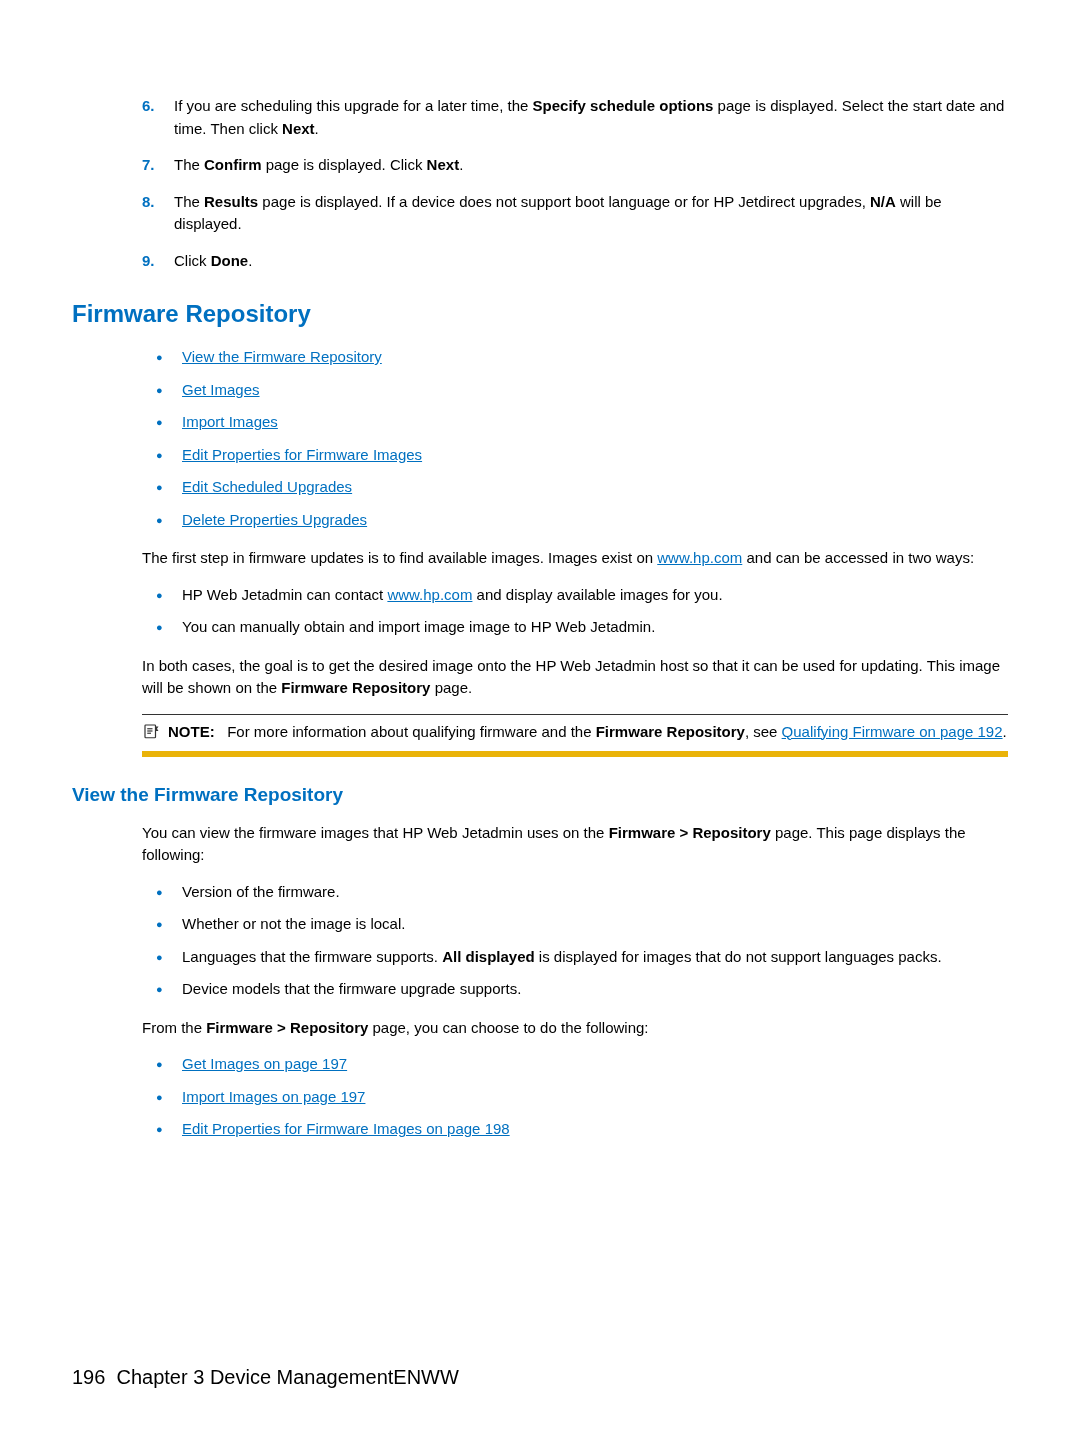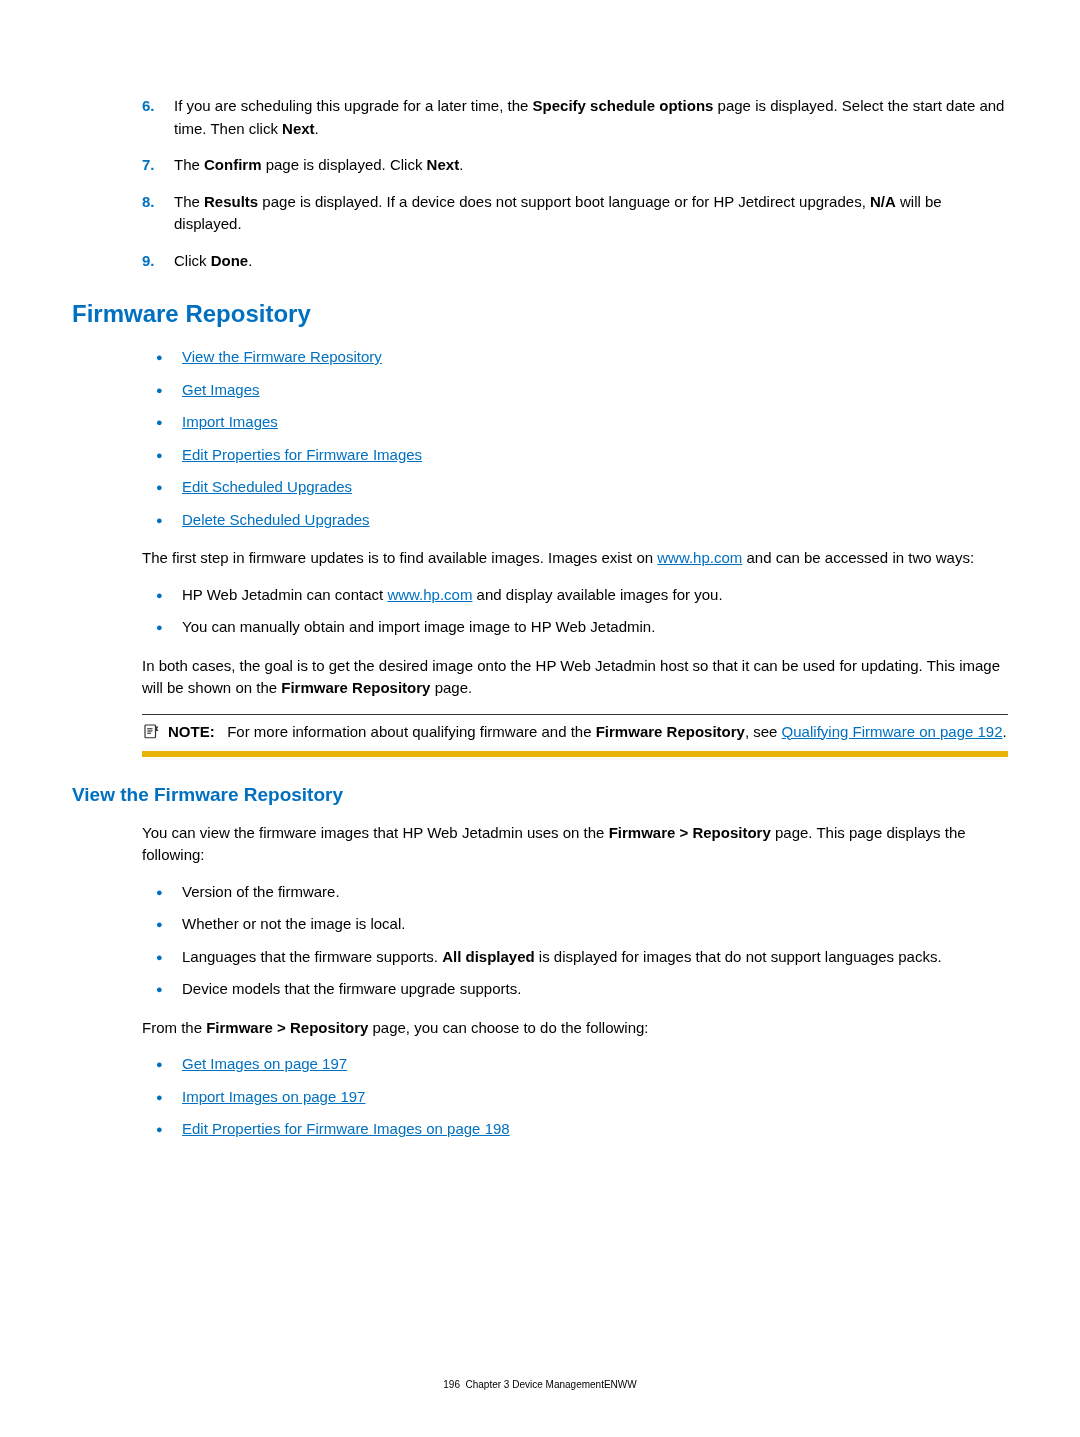--- a/index.html
+++ b/index.html
@@ -97,22 +97,22 @@
   }
   .note-icon svg { width: 18px; height: 18px; }
   .note-text { flex: 1; }
   .note-label { font-weight: bold; }
   .footer {
     position: absolute;
     bottom: 45px;
     left: 72px;
     right: 72px;
     display: flex;
-    justify-content: center;
-    font-size: 10px;
+    justify-content: flex-start;
+    font-size: 20px;
   }
   strong { font-weight: bold; }
 </style>
 </head>
 <body>
 
 <div class="page">
   <div class="content">
 
     <ol class="steps" id="steps-list">
@@ -135,21 +135,21 @@
       </ol>
 
     <h1 class="section">Firmware Repository</h1>
 
     <ul class="bullets" id="links1">
         <li><a class="link">View the Firmware Repository</a></li>
         <li><a class="link">Get Images</a></li>
         <li><a class="link">Import Images</a></li>
         <li><a class="link">Edit Properties for Firmware Images</a></li>
         <li><a class="link">Edit Scheduled Upgrades</a></li>
-        <li><a class="link">Delete Scheduled Upgrades</a></li>
+        <li><a class="link">Delete Properties Upgrades</a></li>
       </ul>
 
     <p class="para">
       <span>The first step in firmware updates is to find available images. Images exist on </span><a class="link">www.hp.com</a><span> and can be accessed in two ways:</span>
     </p>
 
     <ul class="bullets" id="ways-list">
         <li>HP Web Jetadmin can contact <a class="link">www.hp.com</a> and display available images for you.</li>
         <li>You can manually obtain and import image image to HP Web Jetadmin.</li>
       </ul>

